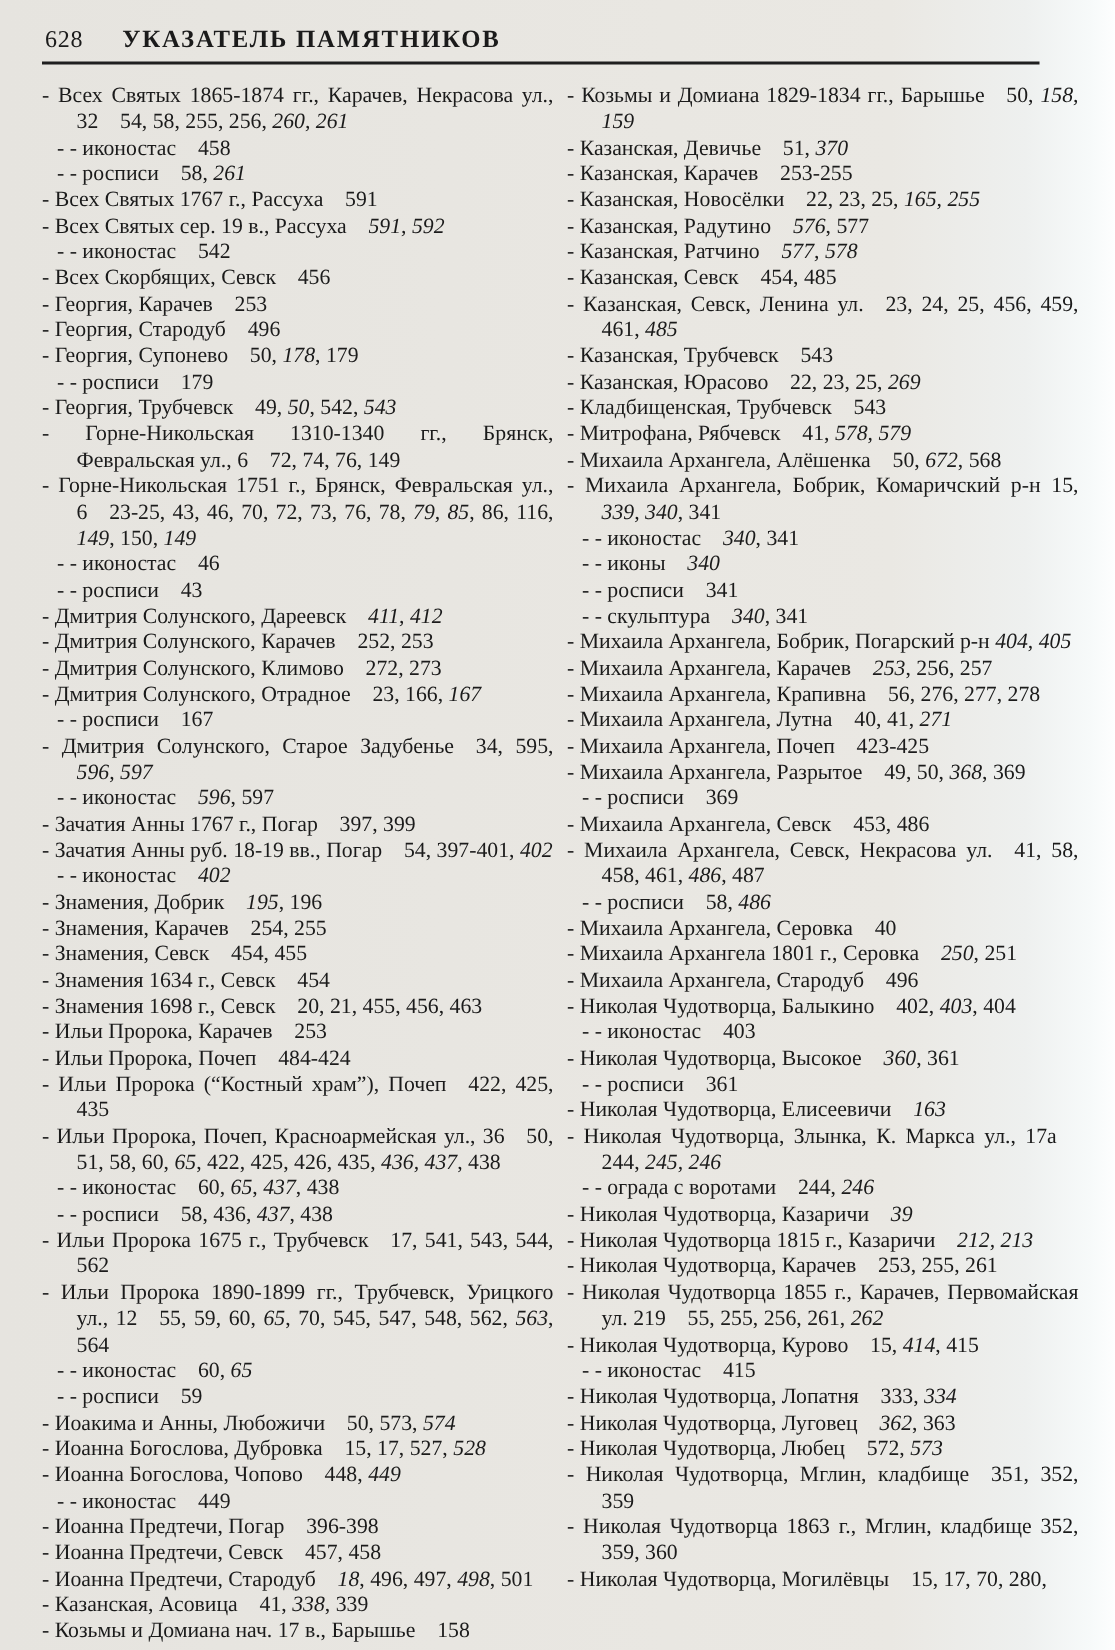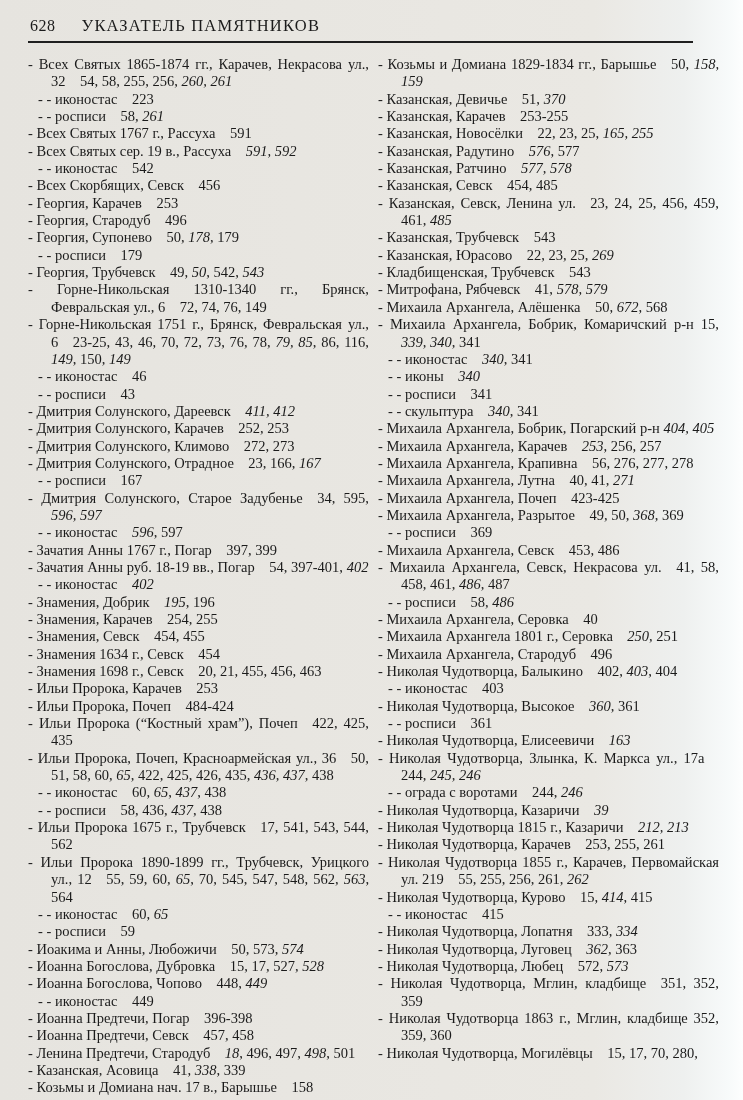--- a/index.html
+++ b/index.html
@@ -11,21 +11,21 @@
     color:#1b1b1b;
     -webkit-font-smoothing:antialiased;
   }
   .page{position:relative;width:743px;height:1100px;}
   .header{
     padding:16px 50px 0 30px;
     display:flex;align-items:baseline;
   }
   .page-num{font-size:16px;letter-spacing:.5px;}
   .header-title{
-    font-size:16.5px;font-weight:normal;letter-spacing:1.2px;
+    font-size:16.5px;font-weight:bold;letter-spacing:1.2px;
     margin-left:26px;
   }
   .header-rule{
     margin:5px 50px 0 28px;
     border-bottom:2px solid #1f1f1f;
   }
   .columns{
     display:flex;
     padding:13px 24px 0 28px;
     gap:9px;
@@ -50,21 +50,21 @@
 
 <div class="page">
   <div class="header">
     <span class="page-num">628</span>
     <span class="header-title">УКАЗАТЕЛЬ ПАМЯТНИКОВ</span>
   </div>
   <div class="header-rule"></div>
   <div class="columns">
     <div class="col" id="col-left">
         <div class="entry lvl1"><span>- Всех Святых 1865-1874 гг., Карачев, Некрасова ул., 32 54, 58, 255, 256, </span><i>260, 261</i></div>
-        <div class="entry lvl2"><span>- - иконостас 223</span></div>
+        <div class="entry lvl2"><span>- - иконостас 458</span></div>
         <div class="entry lvl2"><span>- - росписи 58, </span><i>261</i></div>
         <div class="entry lvl1"><span>- Всех Святых 1767 г., Рассуха 591</span></div>
         <div class="entry lvl1"><span>- Всех Святых сер. 19 в., Рассуха </span><i>591, 592</i></div>
         <div class="entry lvl2"><span>- - иконостас 542</span></div>
         <div class="entry lvl1"><span>- Всех Скорбящих, Севск 456</span></div>
         <div class="entry lvl1"><span>- Георгия, Карачев 253</span></div>
         <div class="entry lvl1"><span>- Георгия, Стародуб 496</span></div>
         <div class="entry lvl1"><span>- Георгия, Супонево 50, </span><i>178</i><span>, 179</span></div>
         <div class="entry lvl2"><span>- - росписи 179</span></div>
         <div class="entry lvl1"><span>- Георгия, Трубчевск 49, </span><i>50</i><span>, 542, </span><i>543</i></div>
@@ -96,21 +96,21 @@
         <div class="entry lvl1"><span>- Ильи Пророка 1675 г., Трубчевск 17, 541, 543, 544, 562</span></div>
         <div class="entry lvl1"><span>- Ильи Пророка 1890-1899 гг., Трубчевск, Урицкого ул., 12 55, 59, 60, </span><i>65</i><span>, 70, 545, 547, 548, 562, </span><i>563</i><span>, 564</span></div>
         <div class="entry lvl2"><span>- - иконостас 60, </span><i>65</i></div>
         <div class="entry lvl2"><span>- - росписи 59</span></div>
         <div class="entry lvl1"><span>- Иоакима и Анны, Любожичи 50, 573, </span><i>574</i></div>
         <div class="entry lvl1"><span>- Иоанна Богослова, Дубровка 15, 17, 527, </span><i>528</i></div>
         <div class="entry lvl1"><span>- Иоанна Богослова, Чопово 448, </span><i>449</i></div>
         <div class="entry lvl2"><span>- - иконостас 449</span></div>
         <div class="entry lvl1"><span>- Иоанна Предтечи, Погар 396-398</span></div>
         <div class="entry lvl1"><span>- Иоанна Предтечи, Севск 457, 458</span></div>
-        <div class="entry lvl1"><span>- Ленина Предтечи, Стародуб </span><i>18</i><span>, 496, 497, </span><i>498</i><span>, 501</span></div>
+        <div class="entry lvl1"><span>- Иоанна Предтечи, Стародуб </span><i>18</i><span>, 496, 497, </span><i>498</i><span>, 501</span></div>
         <div class="entry lvl1"><span>- Казанская, Асовица 41, </span><i>338</i><span>, 339</span></div>
         <div class="entry lvl1"><span>- Козьмы и Домиана нач. 17 в., Барышье 158</span></div>
       </div>
     <div class="col" id="col-right">
         <div class="entry lvl1"><span>- Козьмы и Домиана 1829-1834 гг., Барышье 50, </span><i>158, 159</i></div>
         <div class="entry lvl1"><span>- Казанская, Девичье 51, </span><i>370</i></div>
         <div class="entry lvl1"><span>- Казанская, Карачев 253-255</span></div>
         <div class="entry lvl1"><span>- Казанская, Новосёлки 22, 23, 25, </span><i>165, 255</i></div>
         <div class="entry lvl1"><span>- Казанская, Радутино </span><i>576</i><span>, 577</span></div>
         <div class="entry lvl1"><span>- Казанская, Ратчино </span><i>577, 578</i></div>

